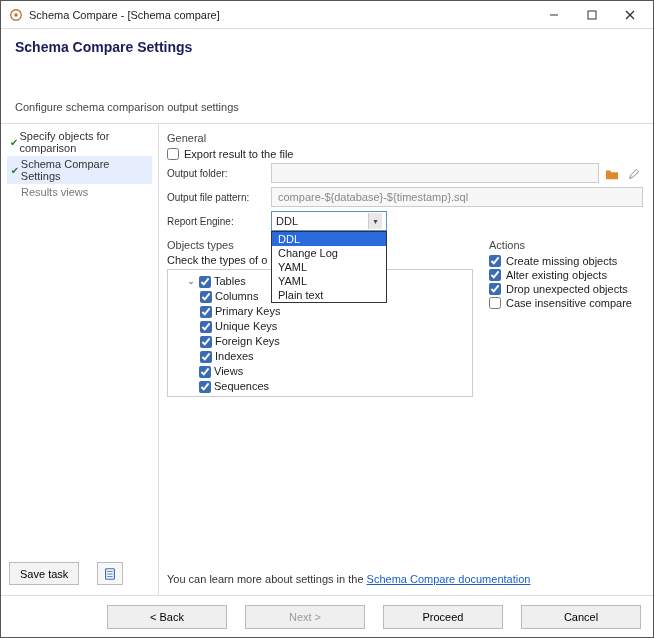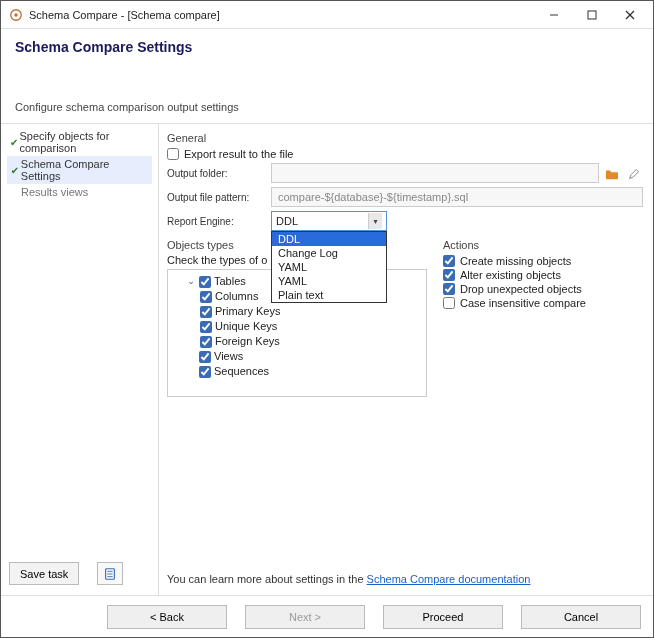--- a/index.html
+++ b/index.html
@@ -209,21 +209,21 @@
     background: #2a6bdc;
     color: #fff;
   }
   
   .two-col {
     display: flex;
     gap: 16px;
     margin-top: 4px;
   }
   .col-left {
-    width: 260px;
+    width: 306px;
   }
   .col-right {
     flex: 1;
   }
   .tree-box {
     border: 1px solid #ccc;
     padding: 4px 6px 8px 6px;
     margin-top: 3px;
     height: 128px;
   }
@@ -415,20 +415,24 @@
               <span>Primary Keys</span>
             </div>
             <div class="tree-row ind-2">
               <input type="checkbox" checked="" style="">
               <span>Unique Keys</span>
             </div>
             <div class="tree-row ind-2">
               <input type="checkbox" checked="" style="">
               <span>Foreign Keys</span>
             </div>
+            <div class="tree-row ind-2">
+              <input type="checkbox" checked="" style="">
+              <span>Indexes</span>
+            </div>
             <div class="tree-row ind-1">
               <span class="expander"></span>
               <input type="checkbox" checked="" style="">
               <span>Views</span>
             </div>
             <div class="tree-row ind-1">
               <span class="expander"></span>
               <input type="checkbox" checked="" style="">
               <span>Sequences</span>
             </div>

